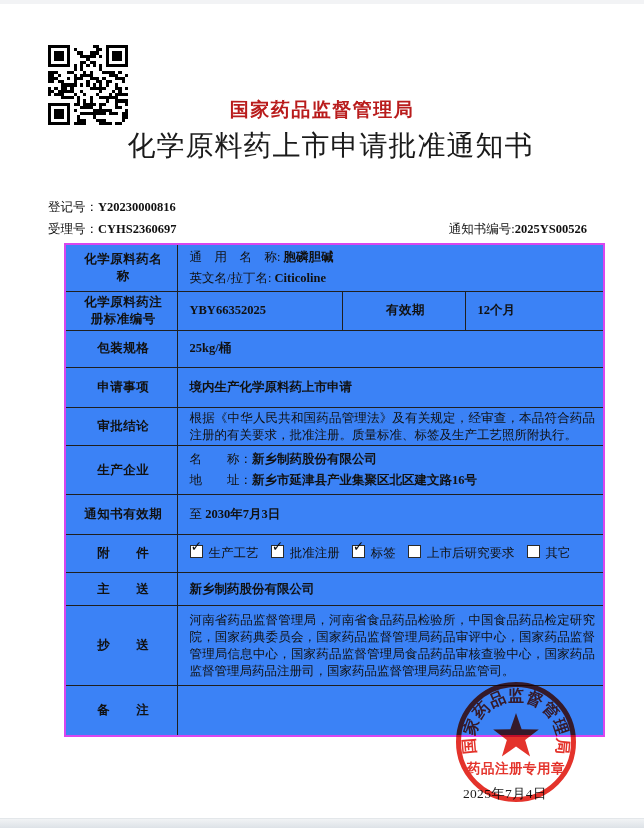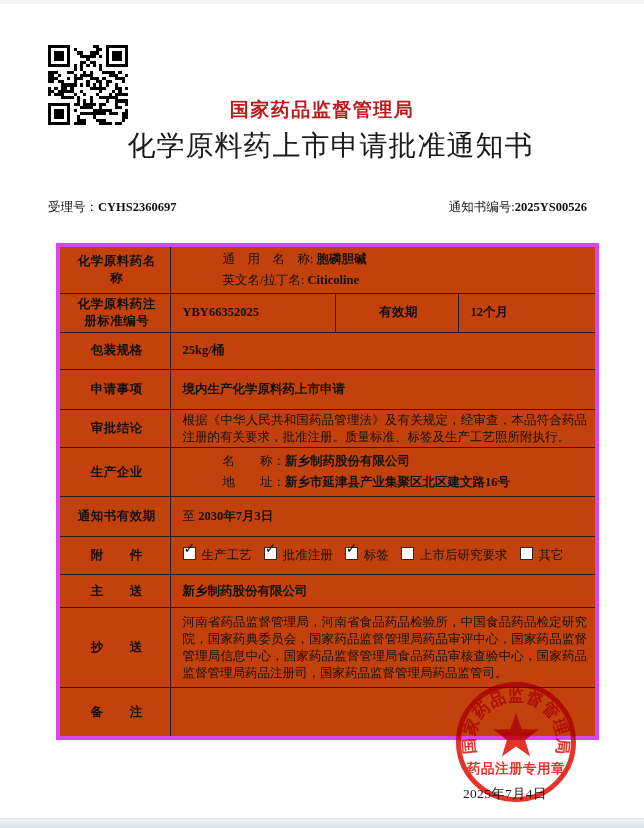--- a/index.html
+++ b/index.html
@@ -24,33 +24,33 @@
   .doc-title{
     position:absolute;top:127px;left:17px;right:0;text-align:center;
     font-size:28px;font-weight:400;letter-spacing:1px;color:#1a1a1a;
   }
 
   .meta{position:absolute;left:48px;top:196px;width:539px;font-size:12.5px;}
   .meta-row{display:flex;justify-content:space-between;line-height:22px;}
   .meta b{font-weight:700;}
 
   table.doc{
-    position:absolute;left:56px;top:243px;width:539px;
-    border-collapse:collapse;table-layout:fixed;background:#c2410c;
-    border:4px solid #d946ef;
+    position:absolute;left:64px;top:243px;width:539px;
+    border-collapse:collapse;table-layout:fixed;background:#3b82f6;
+    border:2px solid #d946ef;
   }
   table.doc td{
     border:1px solid #1f1f1f;vertical-align:middle;
     font-size:12.5px;color:#111;padding:2px 8px 2px 12px;
   }
   td.lbl{
     text-align:center;font-weight:700;font-size:13.5px;
     padding:2px 4px;letter-spacing:0.5px;line-height:1.35;
   }
-  .kv{line-height:21px;margin-left:40px;}
+  .kv{line-height:21px;}
   .kv .k{font-weight:400;}
   .kv b{font-weight:700;}
   .para{text-align:justify;line-height:1.34;font-size:12.5px;padding:3px 8px 3px 12px;}
   .r1{height:46px}.r2{height:37px}.r3{height:37px}.r4{height:40px}
   .r5{height:38px}.r6{height:49px}.r7{height:40px}.r8{height:38px}
   .r9{height:33px}.r10{height:80px}.r11{height:50px}
 
   
   .cb{display:inline-block;margin-right:9px;white-space:nowrap;}
   .cb .box{
@@ -395,20 +395,23 @@
     <rect x="60.80" y="76.80" width="3.20" height="3.20"></rect>
     <rect x="67.20" y="76.80" width="3.20" height="3.20"></rect>
     <rect x="70.40" y="76.80" width="3.20" height="3.20"></rect>
   </svg>
 
 <div class="org-name">国家药品监督管理局</div>
 <div class="doc-title">化学原料药上市申请批准通知书</div>
 
 <div class="meta">
   <div class="meta-row">
+    <span><span>登记号：</span><b>Y20230000816</b></span>
+  </div>
+  <div class="meta-row">
     <span><span>受理号：</span><b>CYHS2360697</b></span>
     <span><span>通知书编号:</span><b>2025YS00526</b></span>
   </div>
 </div>
 
 <table class="doc">
   <colgroup>
       <col style="width:112px">
       <col style="width:165px">
       <col style="width:123px">

